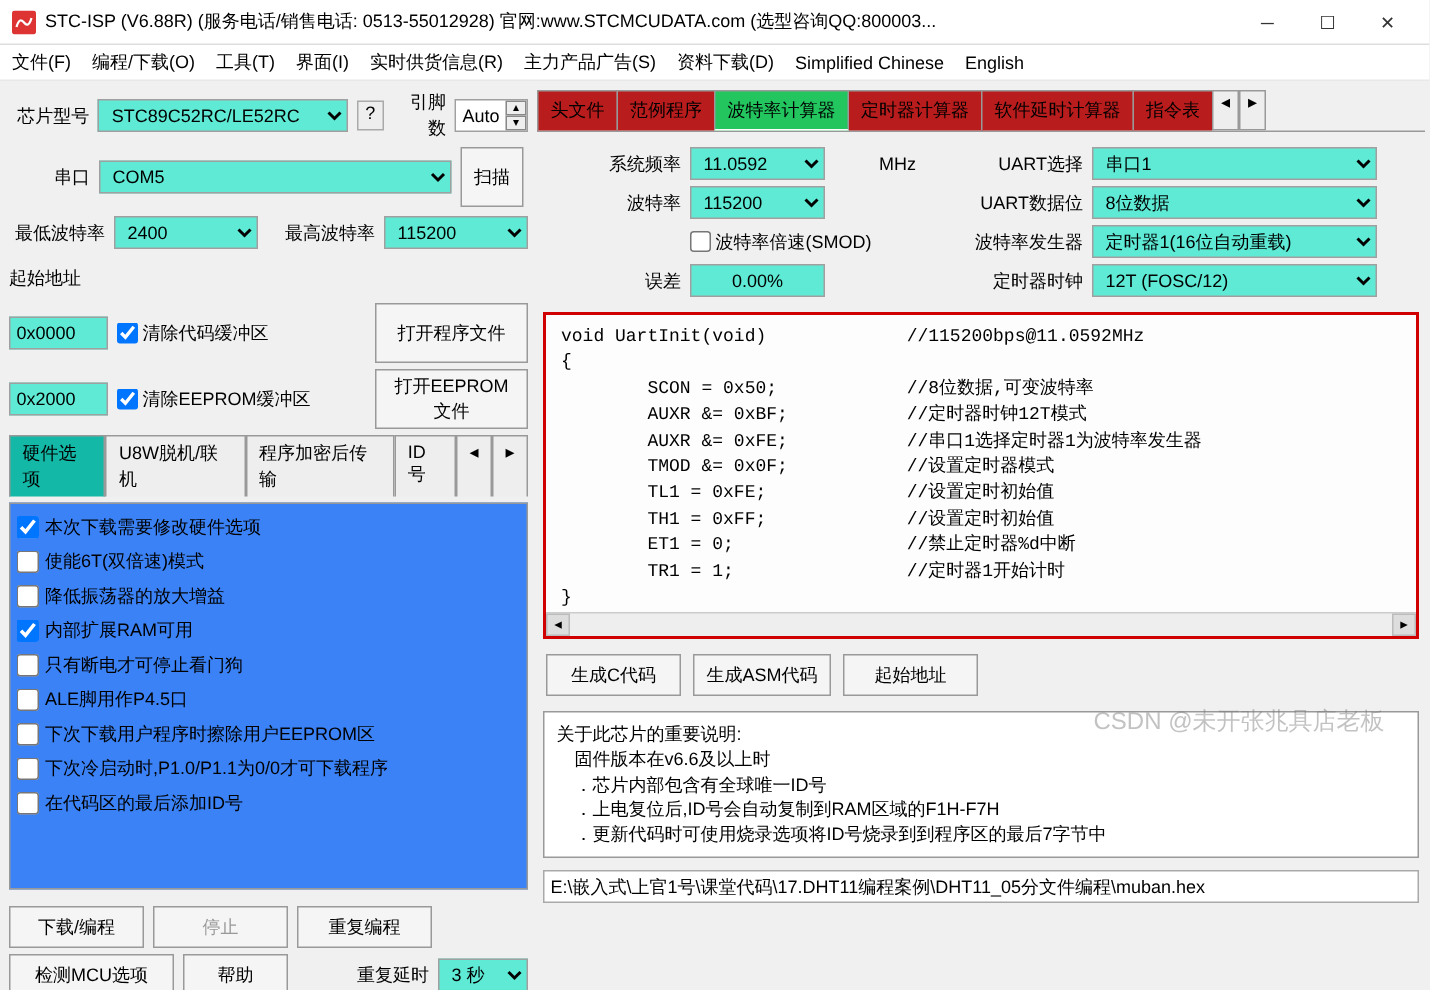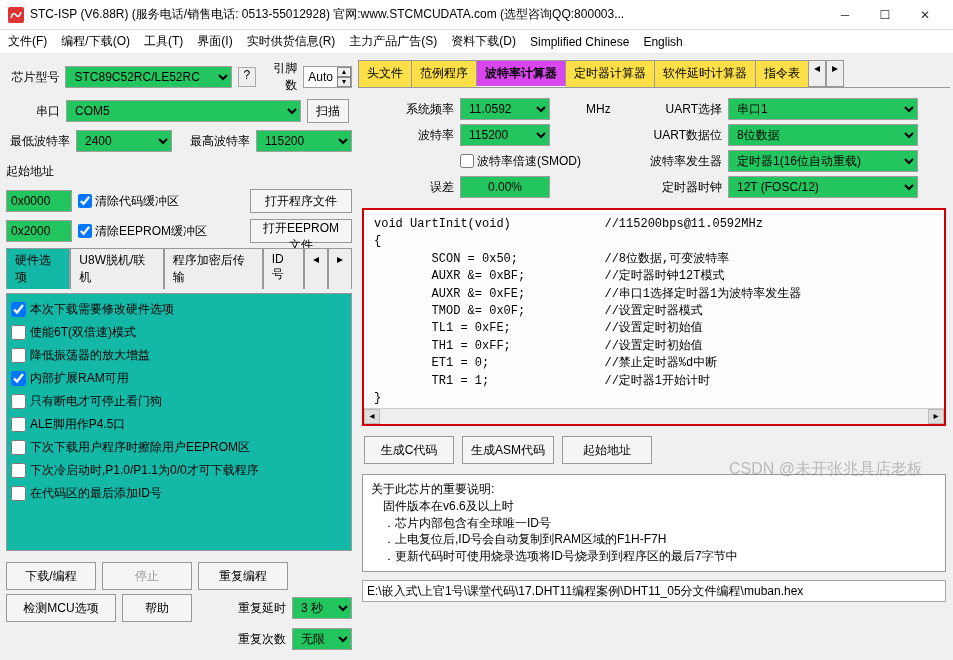--- a/index.html
+++ b/index.html
@@ -8,48 +8,48 @@
 .titlebar .icon-app { width:16px; height:16px; margin-right:6px; }
 .titlebar .title { flex: 1; white-space: nowrap; overflow: hidden; text-overflow: ellipsis; }
 .titlebar .wbtn { width: 40px; height: 28px; display:flex; align-items:center; justify-content:center; color:#333; }
 .menubar { height: 24px; background: #fff; display: flex; align-items: center; padding: 0 8px; gap: 14px; border-bottom: 1px solid #e8e8e8; }
 .menubar span { cursor: default; }
 .main { display: flex; padding: 6px; gap: 6px; }
 .left { width: 380px; display:flex; flex-direction:column; gap:4px; }
 .right { flex: 1; display:flex; flex-direction:column; gap:4px; }
 .row { display:flex; align-items:center; gap:6px; min-height:26px; }
 .lbl { text-align:right; }
-select, input[type=text] { border:1px solid #a0a0a0; background:#22c55e; height:22px; padding:0 4px; font-size:12px; }
-button.btn { border:1px solid #999; background:#f5f5f5; height:24px; padding:0 8px; cursor:default; }
+select, input[type=text] { border:1px solid #a0a0a0; background:#5eead4; height:22px; padding:0 4px; font-size:12px; }
+button.btn { border:1px solid #999; background:#f5f5f5; height:40px; padding:0 8px; cursor:default; }
 button.btn.big { height:28px; min-width:90px; }
 button.btn:disabled { color:#999; }
 .chk { display:flex; align-items:center; gap:3px; }
 .chk input { width:14px; height:14px; }
 .pin-field { display:flex; align-items:center; border:1px solid #a0a0a0; height:22px; background:#fff; }
 .pin-field span { padding:0 4px; }
 .spin { display:flex; flex-direction:column; }
 .spin div { width:14px; height:10px; border:1px solid #888; font-size:8px; text-align:center; line-height:8px; background:#eee; }
 .tabs { display:flex; border-bottom:1px solid #999; position:relative; }
-.tabs .tab { padding:4px 8px; border:1px solid #999; border-bottom:none; background:#fde047; margin-right:-1px; cursor:default; white-space:nowrap; }
-.tabs .tab.active { background:#d946ef; border-bottom:1px solid #fff; position:relative; z-index:2;font-weight:bold; }
+.tabs .tab { padding:4px 8px; border:1px solid #999; border-bottom:none; background:#b91c1c; margin-right:-1px; cursor:default; white-space:nowrap; }
+.tabs .tab.active { background:#22c55e; border-bottom:1px solid #fff; position:relative; z-index:2; }
 .tabs .nav { width:18px; text-align:center; border:1px solid #999; background:#eee; }
-.hwopt { border:1px solid #999; background:#14b8a6; height:258px; overflow-y:scroll; padding:4px 2px; }
+.hwopt { border:1px solid #999; background:#3b82f6; height:258px; overflow-y:scroll; padding:4px 2px; }
 .hwopt .item { display:flex; align-items:center; gap:4px; padding:3px 2px; }
 .hwopt .item input { width:15px; height:15px; }
 .formgrid { display:grid; grid-template-columns: 90px 120px 40px 90px 190px 20px; align-items:center; gap:4px 6px; padding:6px; }
 .formgrid .lab { text-align:right; }
 .cbounit { display:flex; }
 .code-wrap { border:2px solid #d00000; margin: 0 4px; background:#fdfdfd; position:relative; }
 .code { font-family: "Courier New", monospace; font-size:12px; padding:6px 10px; white-space:pre; line-height:1.45; height:198px; overflow:auto; }
 .scroll-h { display:flex; height:16px; background:#eee; border-top:1px solid #ccc; }
 .scroll-h .arrow { width:16px; border:1px solid #bbb; text-align:center; font-size:10px; background:#ddd; }
 .btnrow { display:flex; gap:8px; padding:6px; }
 .notes { border:1px solid #999; background:#fff; padding:6px 8px; font-size:12px; line-height:1.4; margin:0 4px; }
 .bottom-line { display:flex; align-items:center; gap:4px; padding:4px; }
-.watermark { position:absolute; right:30px; bottom:180px; color:rgba(120,120,120,0.45); font-size:16px; pointer-events:none; }
+.watermark { position:absolute; right:30px; bottom:168px; color:rgba(120,120,120,0.45); font-size:16px; pointer-events:none; }
 .tabbar2 { display:flex; gap:0; }
 .tabbar2 .t { padding:3px 8px; border:1px solid #999; border-bottom:none; background:#eee; font-size:12px;}
 .pathbox { border:1px solid #a9a9a9; background:#fff; height:22px; padding:2px 4px; flex:1; white-space:nowrap; overflow:hidden; text-overflow:ellipsis; }
 .smallgap { height:3px; }
 </style>
 </head>
 <body>
 
 <div class="titlebar">
   <svg class="icon-app" viewBox="0 0 16 16">

